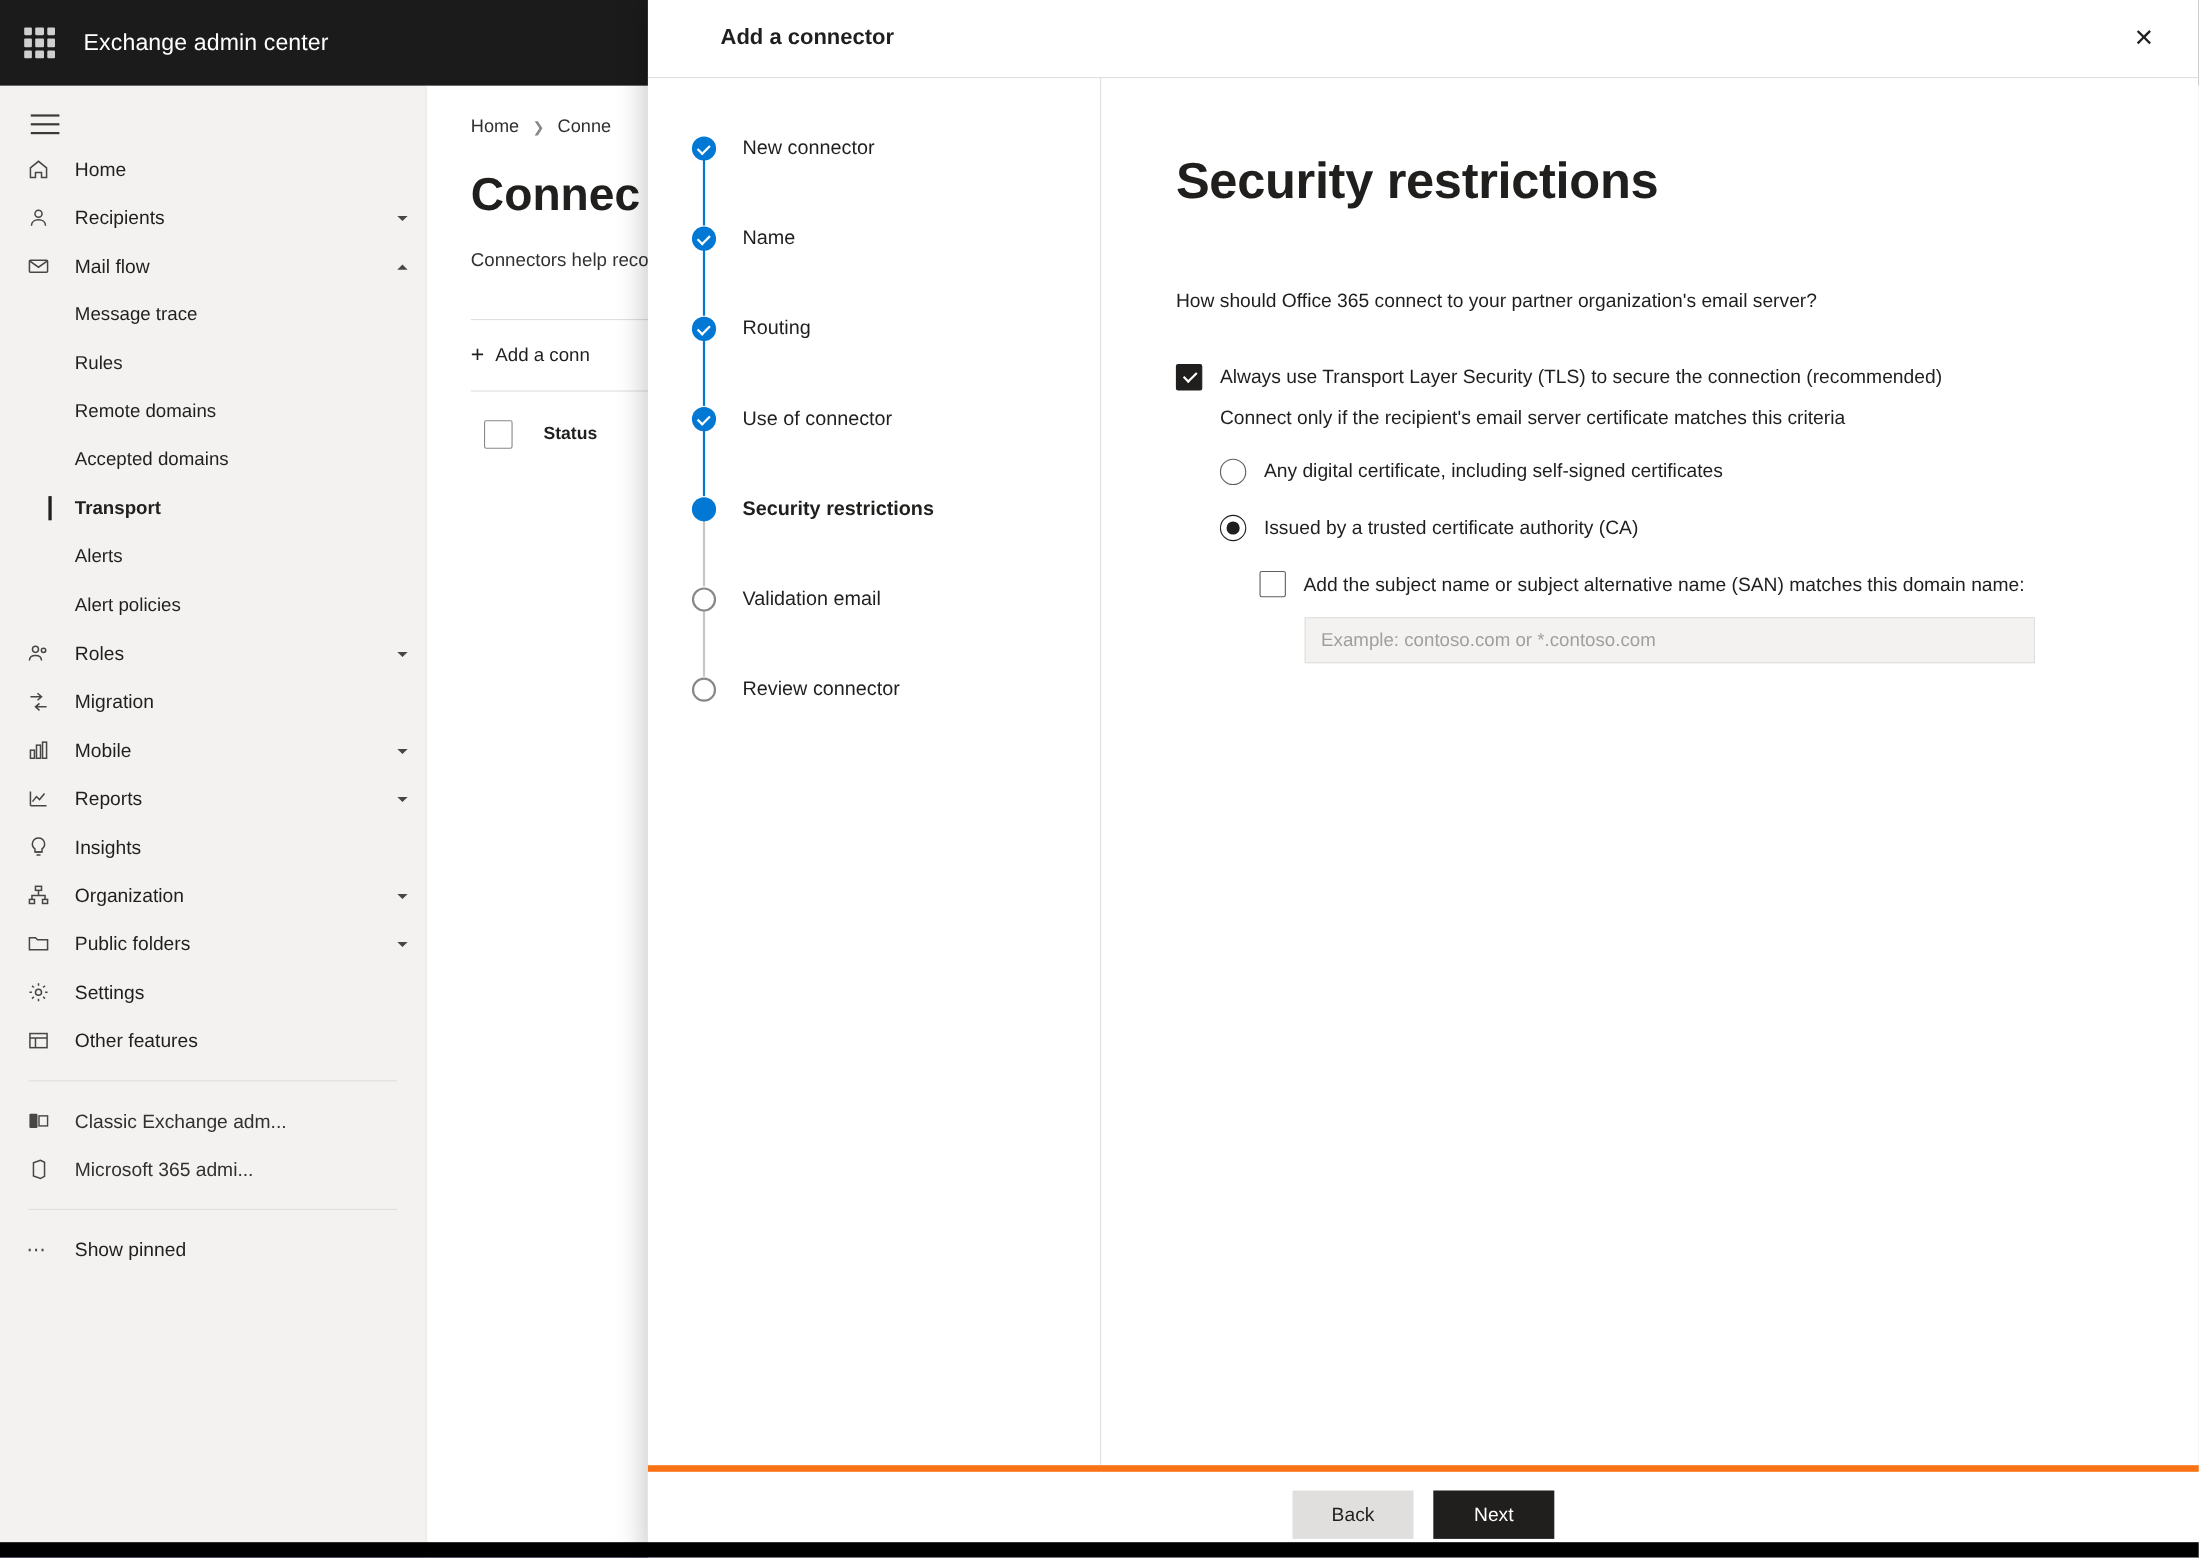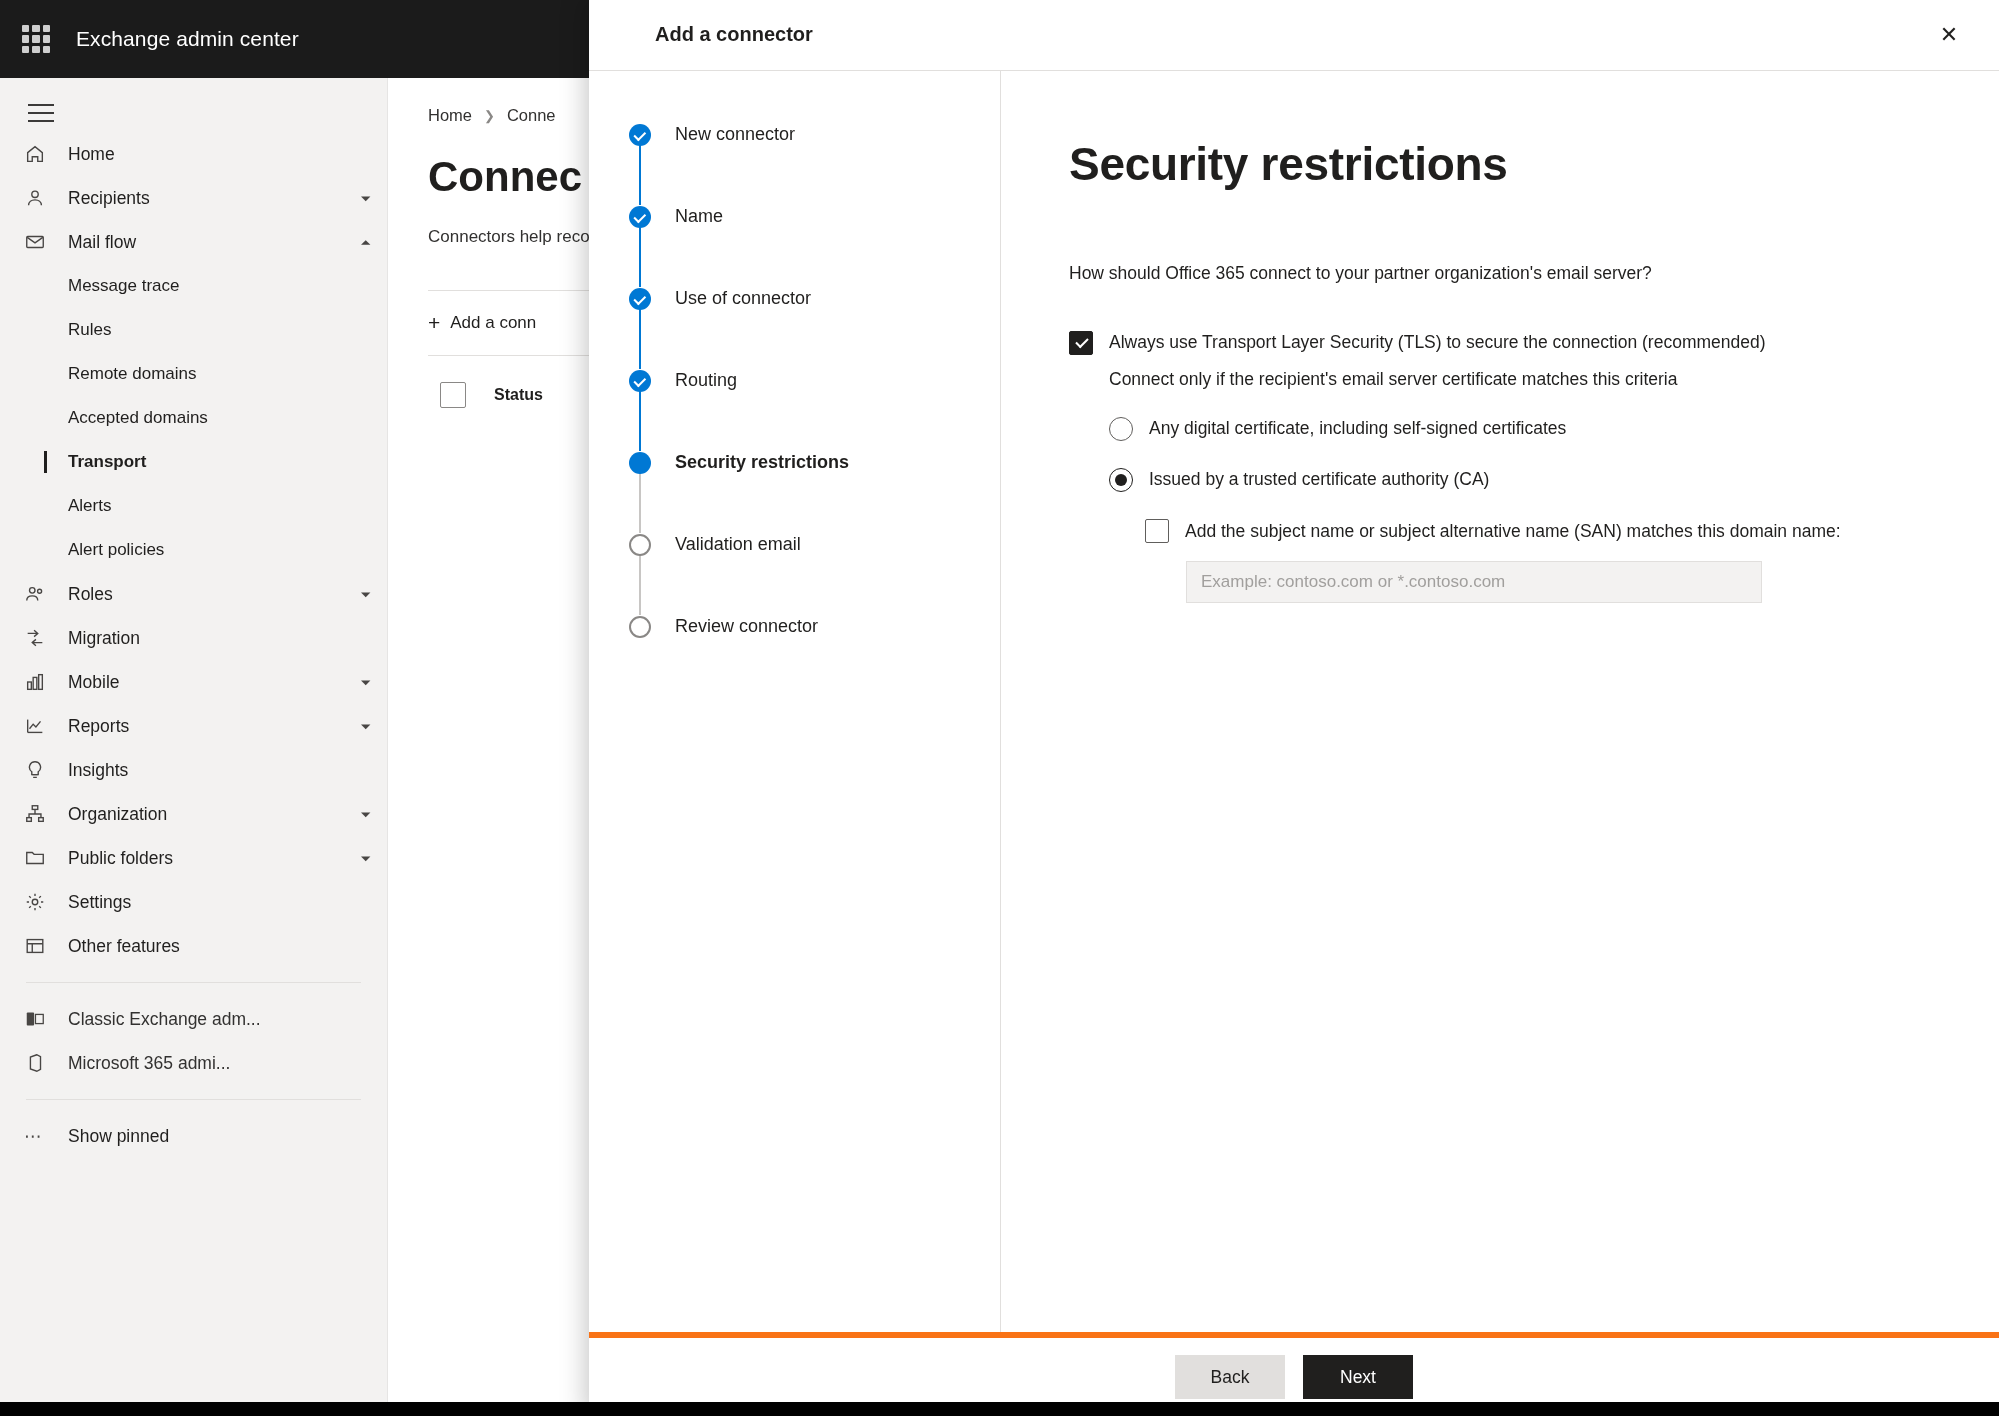--- a/index.html
+++ b/index.html
@@ -334,21 +334,21 @@
     margin: 26px 0 0 76px;
   }
   .san-label {
     margin-left: 16px;
     font-size: 17.5px;
     color: #201f1e;
     line-height: 24px;
   }
   .san-input {
     margin: 18px 0 0 117px;
-    width: 576px; height: 42px;
+    width: 664px; height: 42px;
     background: #f3f2f1;
     border: 1px solid #e1dfdd;
     color: #a19f9d;
     font-size: 17px;
     font-family: "Liberation Sans", sans-serif;
     padding: 0 14px;
   }
   .san-input::placeholder { color: #a19f9d; }
 
   .panel-foot {
@@ -630,26 +630,26 @@
           <span class="label">New connector</span>
         </div>
         <div class="step done">
           <span class="bar"></span>
           <span class="dot"></span>
           <span class="label">Name</span>
         </div>
         <div class="step done">
           <span class="bar"></span>
           <span class="dot"></span>
-          <span class="label">Use of connector</span>
+          <span class="label">Routing</span>
         </div>
         <div class="step done">
           <span class="bar"></span>
           <span class="dot"></span>
-          <span class="label">Routing</span>
+          <span class="label">Use of connector</span>
         </div>
         <div class="step current">
           <span class="bar"></span>
           <span class="dot"></span>
           <span class="label">Security restrictions</span>
         </div>
         <div class="step todo">
           <span class="bar"></span>
           <span class="dot"></span>
           <span class="label">Validation email</span>

